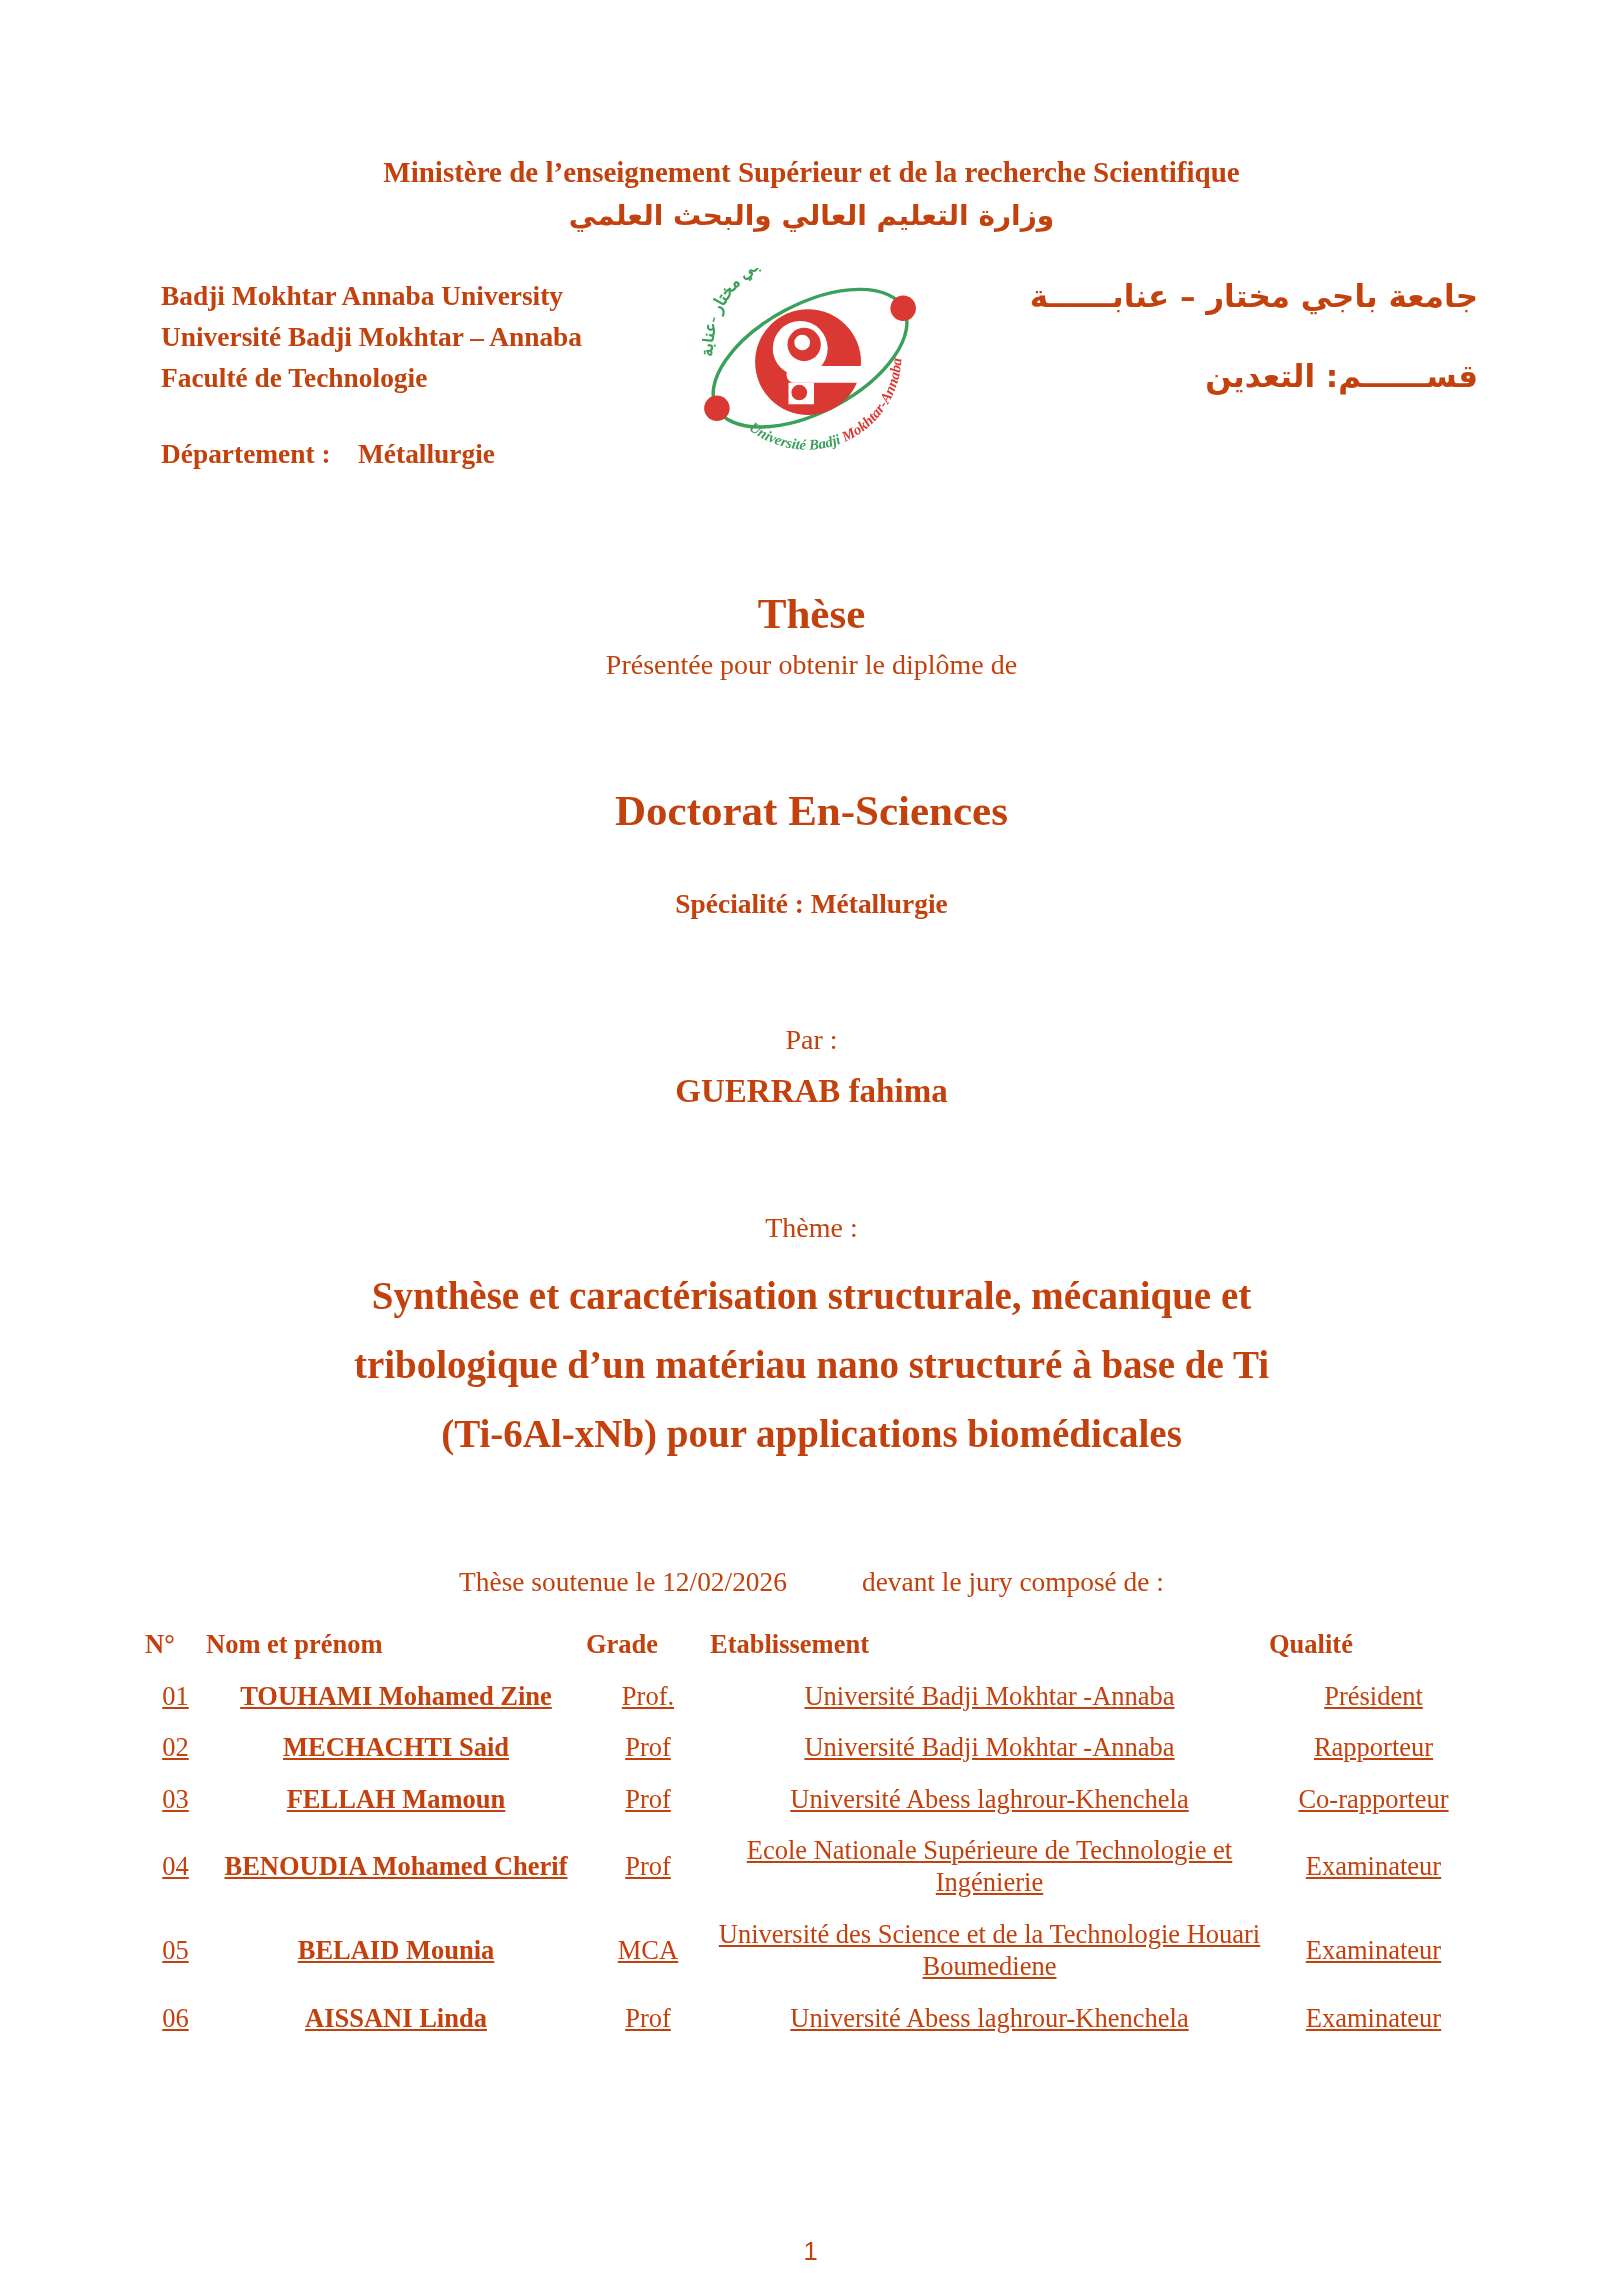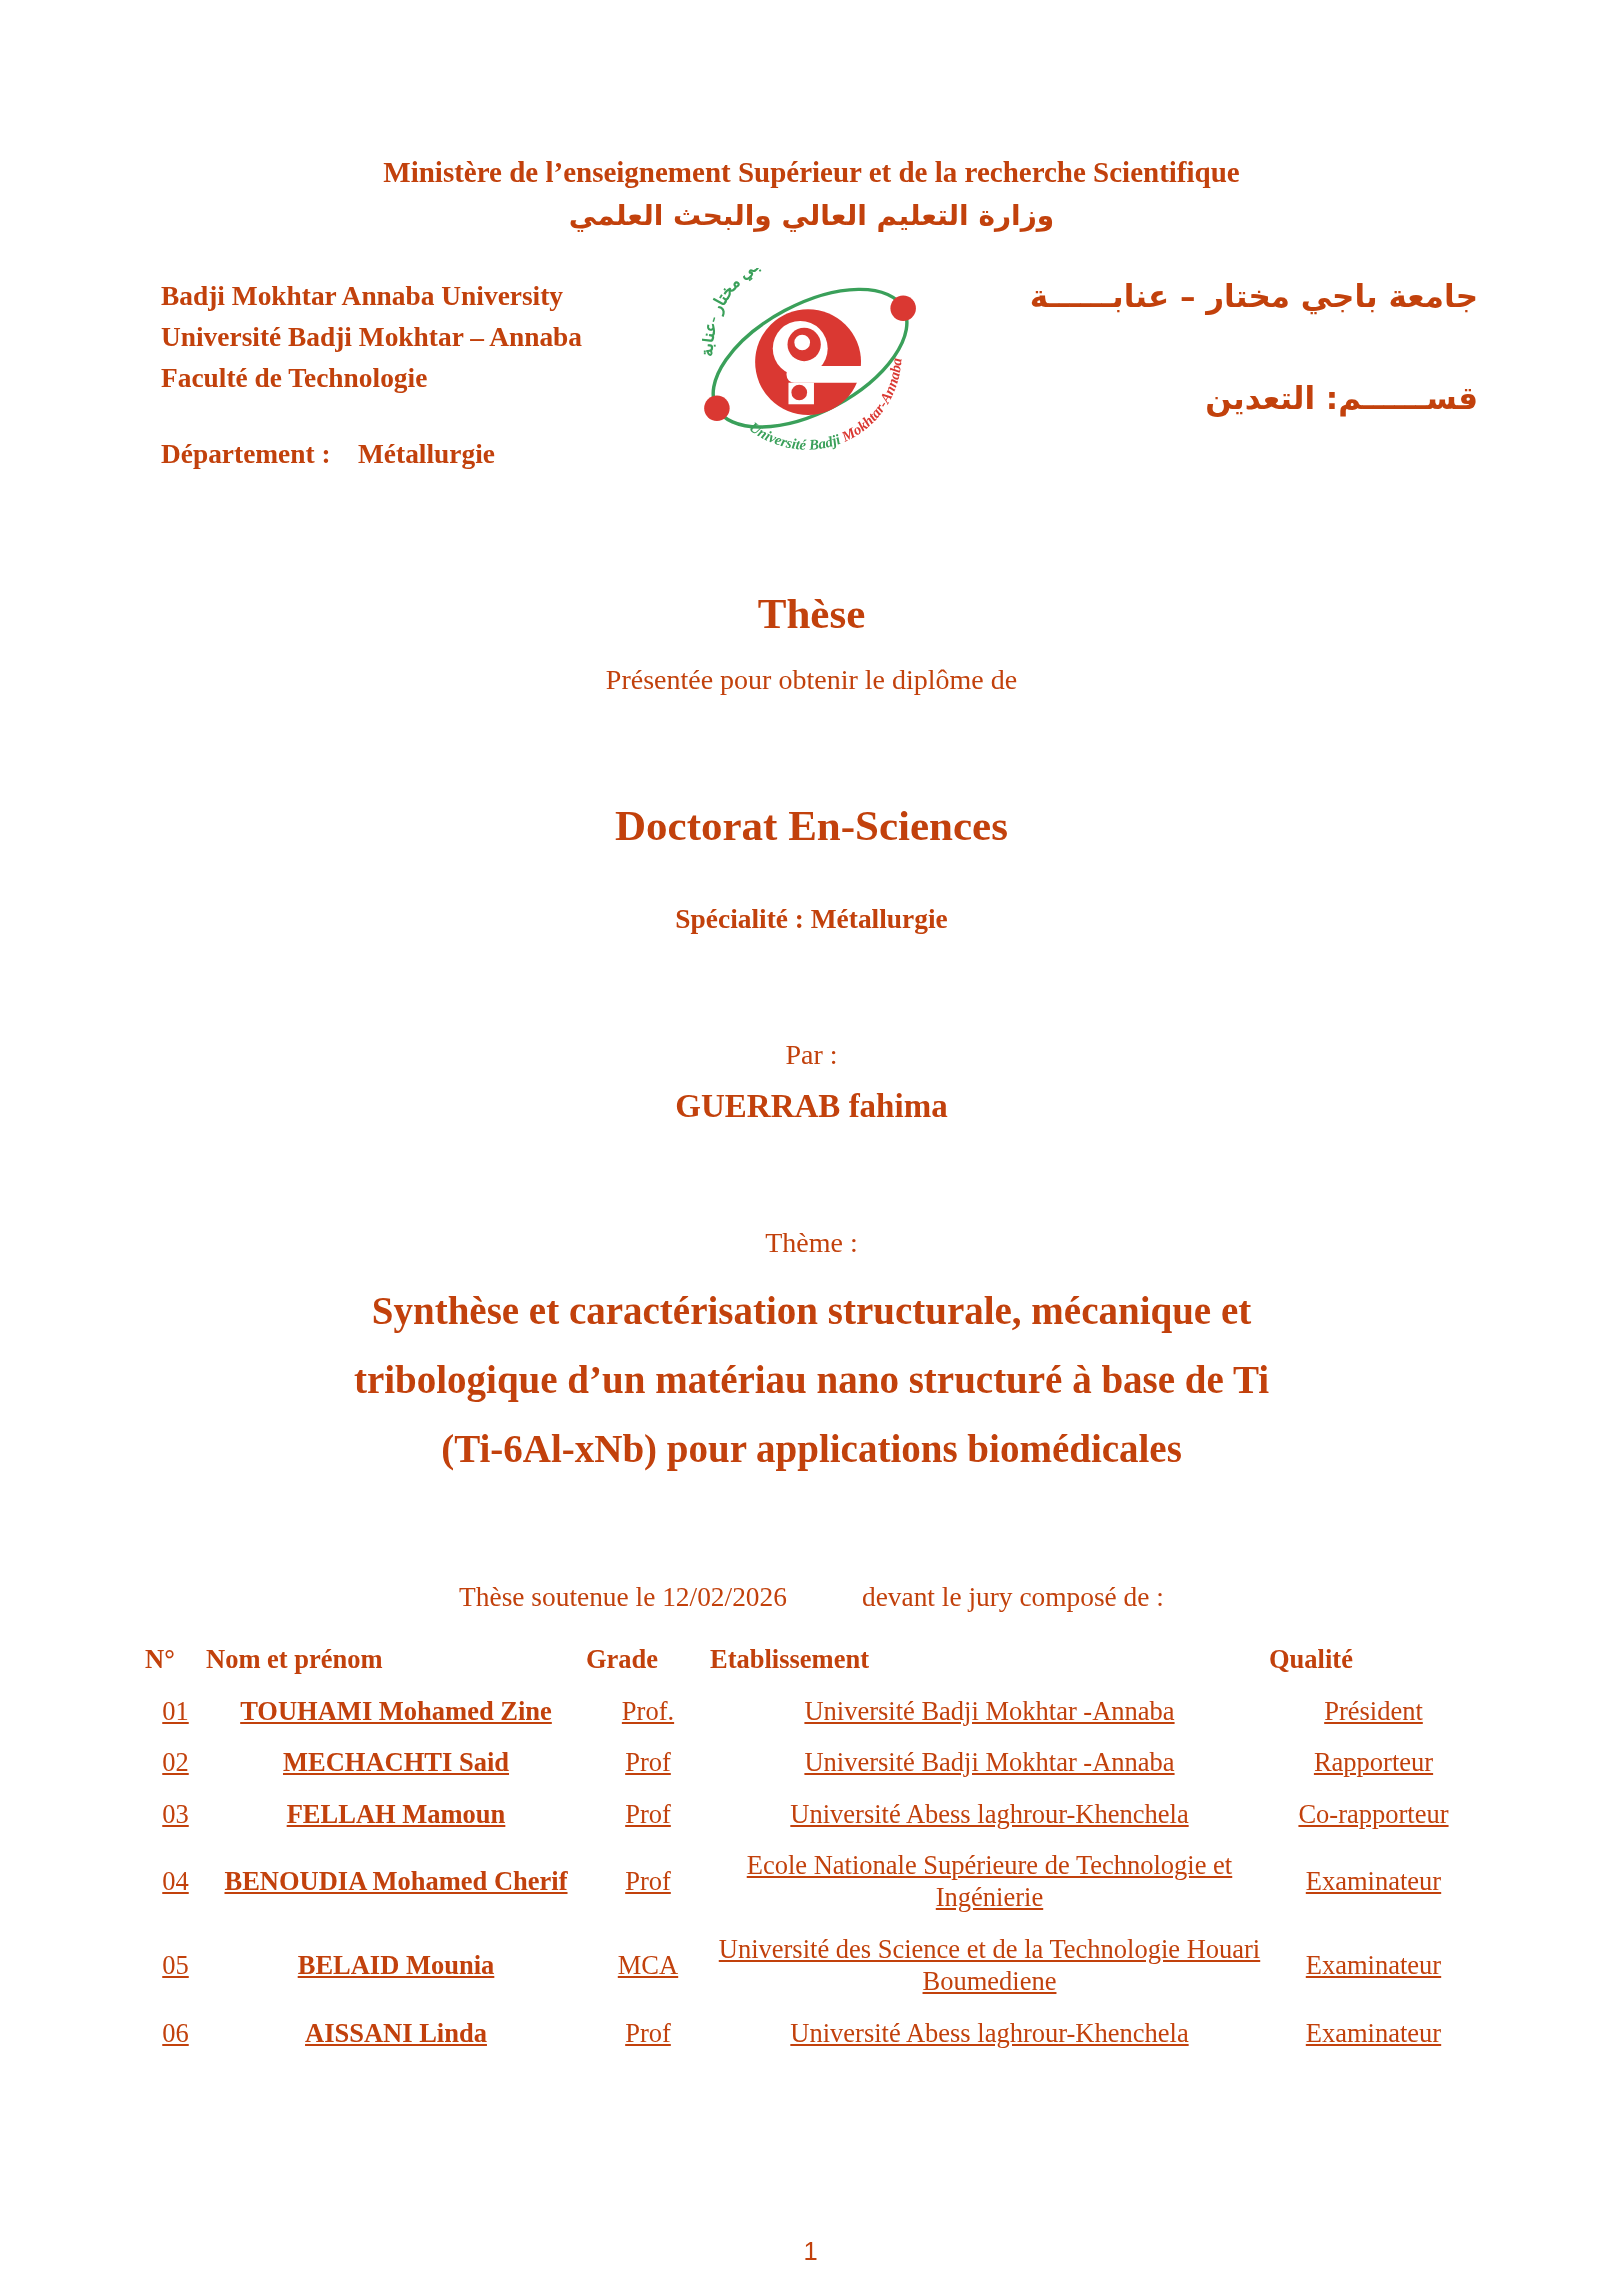--- a/index.html
+++ b/index.html
@@ -18,26 +18,26 @@
   .ministry-fr { font-size: 29px; font-weight: bold; line-height: 39px; text-align: center; }
   .ministry-ar { font-size: 28px; font-weight: bold; line-height: 47px; text-align: center; }
 
   .univ-block { position: relative; margin-top: 37px; height: 214px; }
   .univ-left { position: absolute; left: 16px; top: 0; font-size: 27.4px; font-weight: bold; line-height: 41px; }
   .dept-line { margin-top: 35px; }
   .dept-value { margin-left: 27.4px; }
   .univ-right { position: absolute; right: 0; top: 0; text-align: right; font-size: 31px; font-weight: bold; }
   .univ-right .l1 { line-height: 41px; }
   .univ-right .l2 { margin-top: 47px; line-height: 41px; }
-  .univ-right .l3 { margin-top: 61px; line-height: 41px; }
+  .univ-right .l3 { margin-top: 39px; line-height: 41px; }
 
   .logo-wrap { position: absolute; left: 50%; top: -7.8px; transform: translateX(-50%); width: 220px; height: 200px; }
 
   .these-heading   { margin-top: 98px; font-size: 43px; font-weight: bold; line-height: 51px; text-align: center; }
-  .presentee       { margin-top: 21px;  font-size: 28px; line-height: 39px; text-align: center; }
+  .presentee       { margin-top: 6px;  font-size: 28px; line-height: 39px; text-align: center; }
   .doctorat        { margin-top: 100px; font-size: 43px; font-weight: bold; line-height: 53px; text-align: center; }
   .specialite      { margin-top: 49px; font-size: 27.4px; font-weight: bold; line-height: 37px; text-align: center; }
   .par-label       { margin-top: 98px; font-size: 28px; line-height: 37px; text-align: center; }
   .author          { margin-top: 11.8px; font-size: 33px; font-weight: bold; line-height: 43px; text-align: center; }
   .theme-label     { margin-top: 96px; font-size: 28px; line-height: 37px; text-align: center; }
   .thesis-title    { margin-top: 15.7px; font-size: 39px; font-weight: bold; line-height: 69px; text-align: center; }
 
   .defense-line { margin-top: 96px; display: flex; justify-content: center; gap: 75px; font-size: 27.4px; line-height: 37px; }
 
   table.jury { margin-top: 21.6px; width: 100%; border-collapse: collapse; table-layout: fixed; font-size: 26.5px; }

